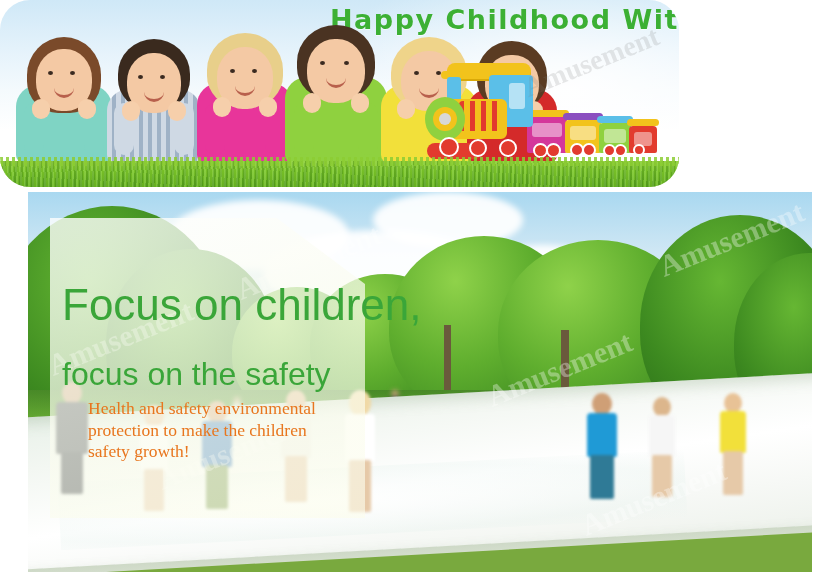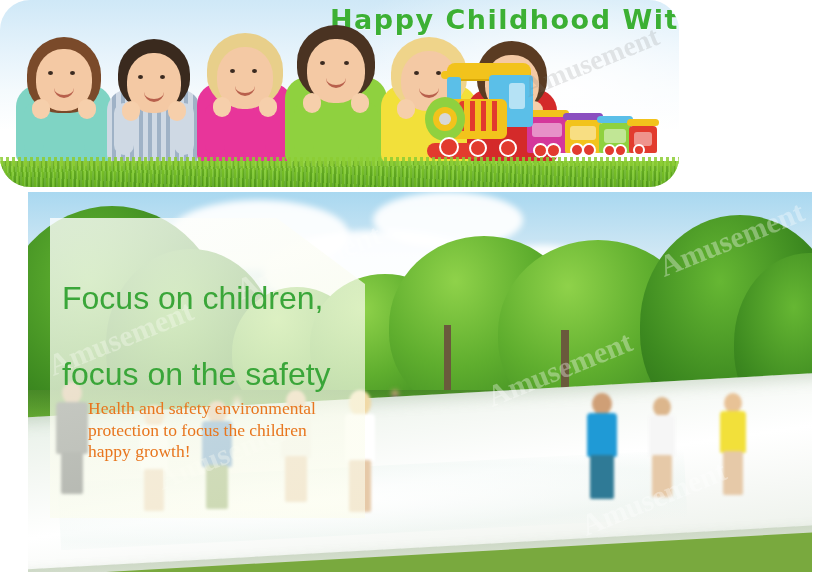--- a/index.html
+++ b/index.html
@@ -100,21 +100,21 @@
 
   .blur-soft{filter:blur(1.4px);}
   .blur-more{filter:blur(2.6px);}
 
   
   .panel{position:absolute;left:50px;top:218px;width:315px;height:300px;
          background:linear-gradient(160deg,rgba(255,255,255,.80) 0%,rgba(250,252,240,.72) 45%,rgba(252,253,236,.62) 100%);
          -webkit-clip-path:polygon(0 0,72% 0,100% 22%,100% 100%,0 100%);
          clip-path:polygon(0 0,72% 0,100% 22%,100% 100%,0 100%);}
 
-  .line1{position:absolute;left:62px;top:280px;font-size:32px;color:#3aa639;white-space:nowrap;}
+  .line1{position:absolute;left:62px;top:280px;font-size:44px;color:#3aa639;white-space:nowrap;}
   .line2{position:absolute;left:62px;top:356px;font-size:32px;color:#3aa639;white-space:nowrap;}
   .sub{position:absolute;left:88px;top:398px;width:240px;font-family:"Liberation Serif",serif;
        font-size:17.5px;line-height:1.24;color:#e8761e;}
 
   
   .wm{position:absolute;font-family:"Liberation Serif",serif;font-weight:bold;color:rgba(255,255,255,.34);
       white-space:nowrap;pointer-events:none;}
   .wm-d{color:rgba(120,120,120,.18);}
 </style>
 </head>
@@ -362,15 +362,15 @@
     <span class="wm" style="left:58%;top:42%;font-size:30px;transform:rotate(-22deg);">Amusement</span>
     <span class="wm" style="left:80%;top:8%;font-size:30px;transform:rotate(-22deg);">Amusement</span>
     <span class="wm" style="left:16%;top:64%;font-size:30px;transform:rotate(-22deg);">Amusement</span>
     <span class="wm" style="left:70%;top:76%;font-size:30px;transform:rotate(-22deg);">Amusement</span>
   </div>
 
   <div class="panel"></div>
 
   <div class="line1">Focus on children,</div>
   <div class="line2">focus on the safety</div>
-  <div class="sub">Health and safety environmental protection to focus the children happy growth!</div>
+  <div class="sub">Health and safety environmental protection to make the children safety growth!</div>
 
 </div>
 
 </body></html>

